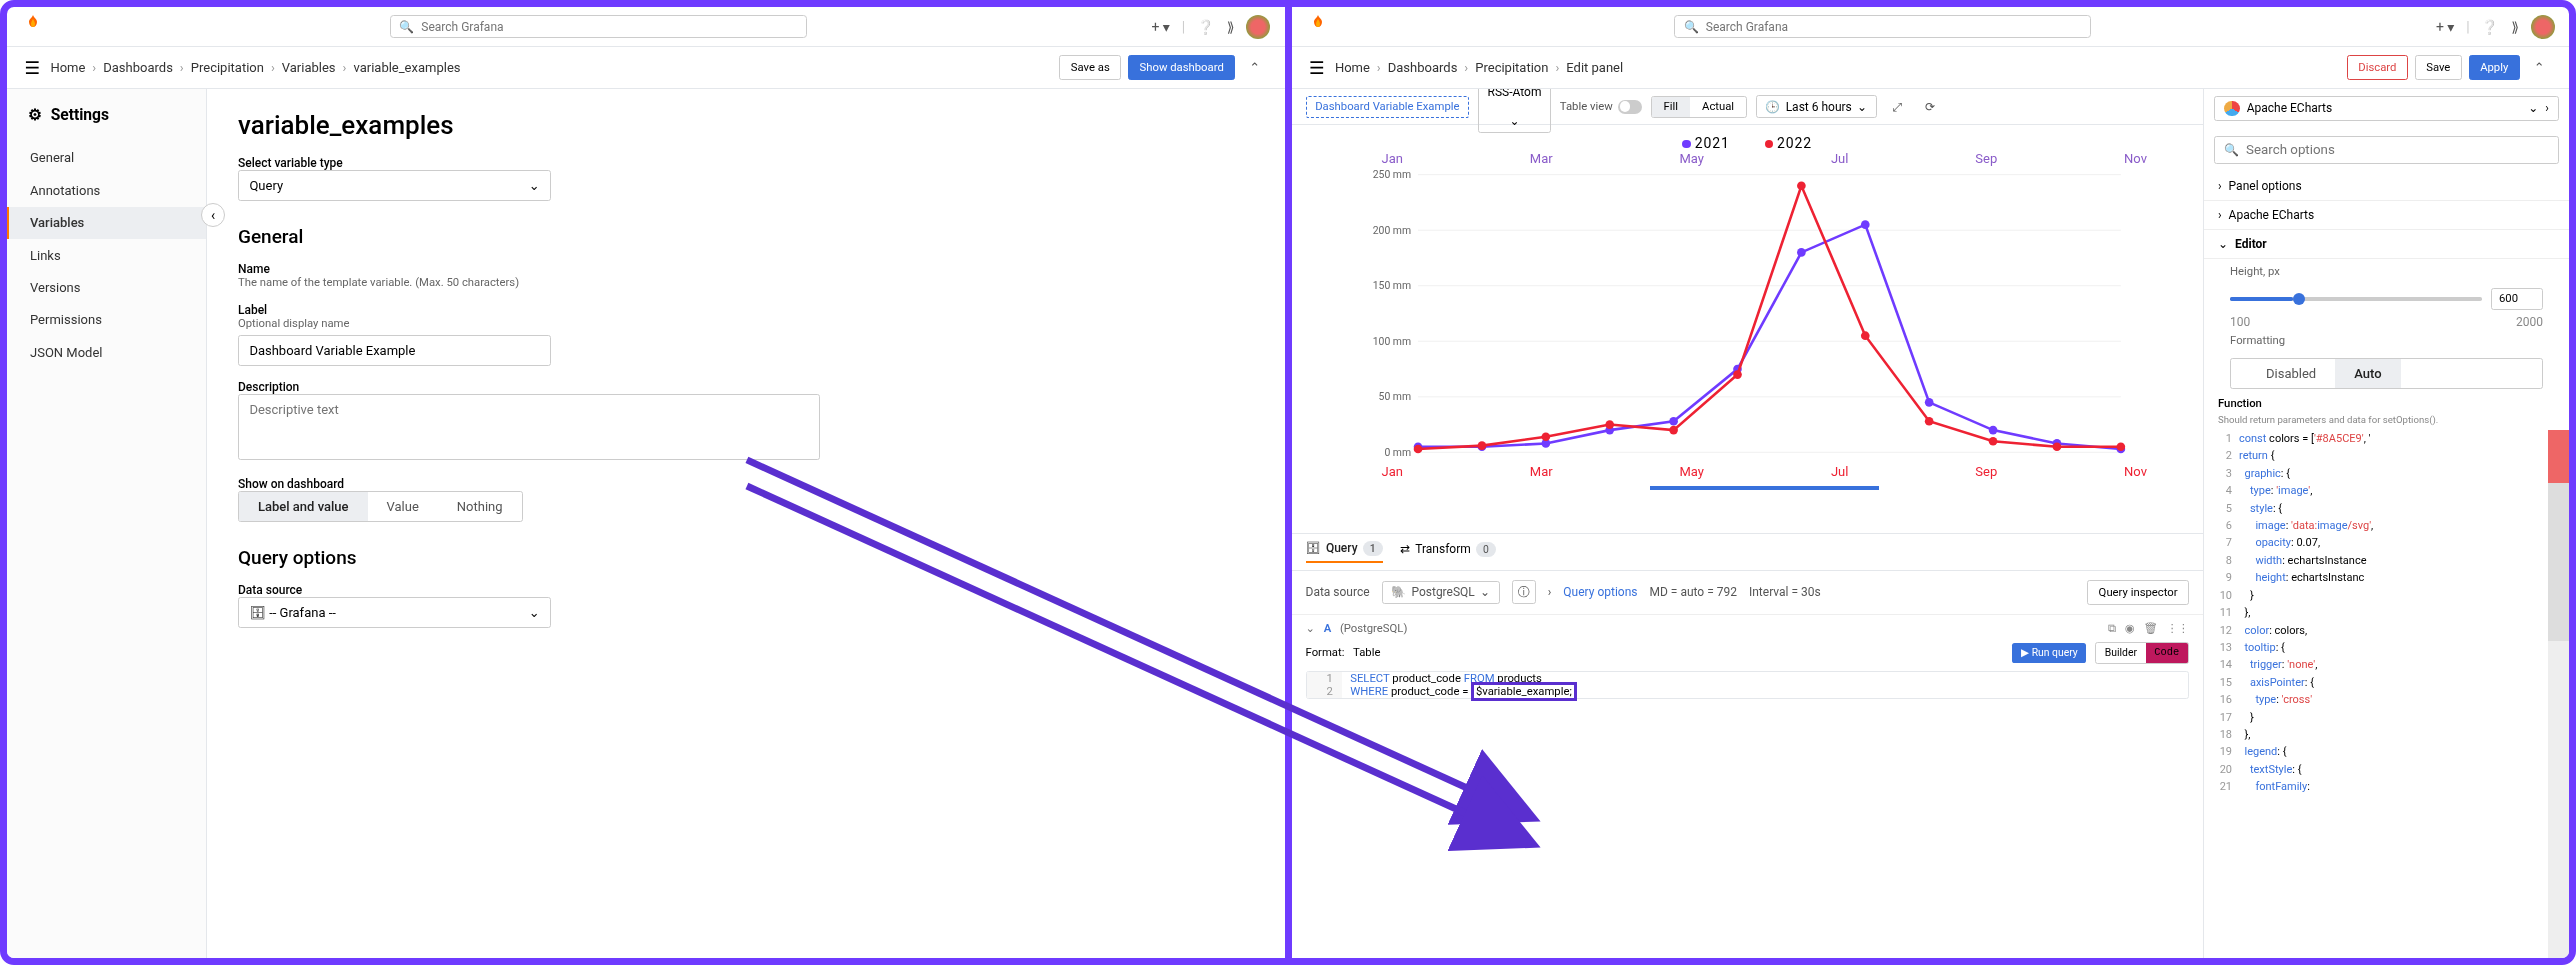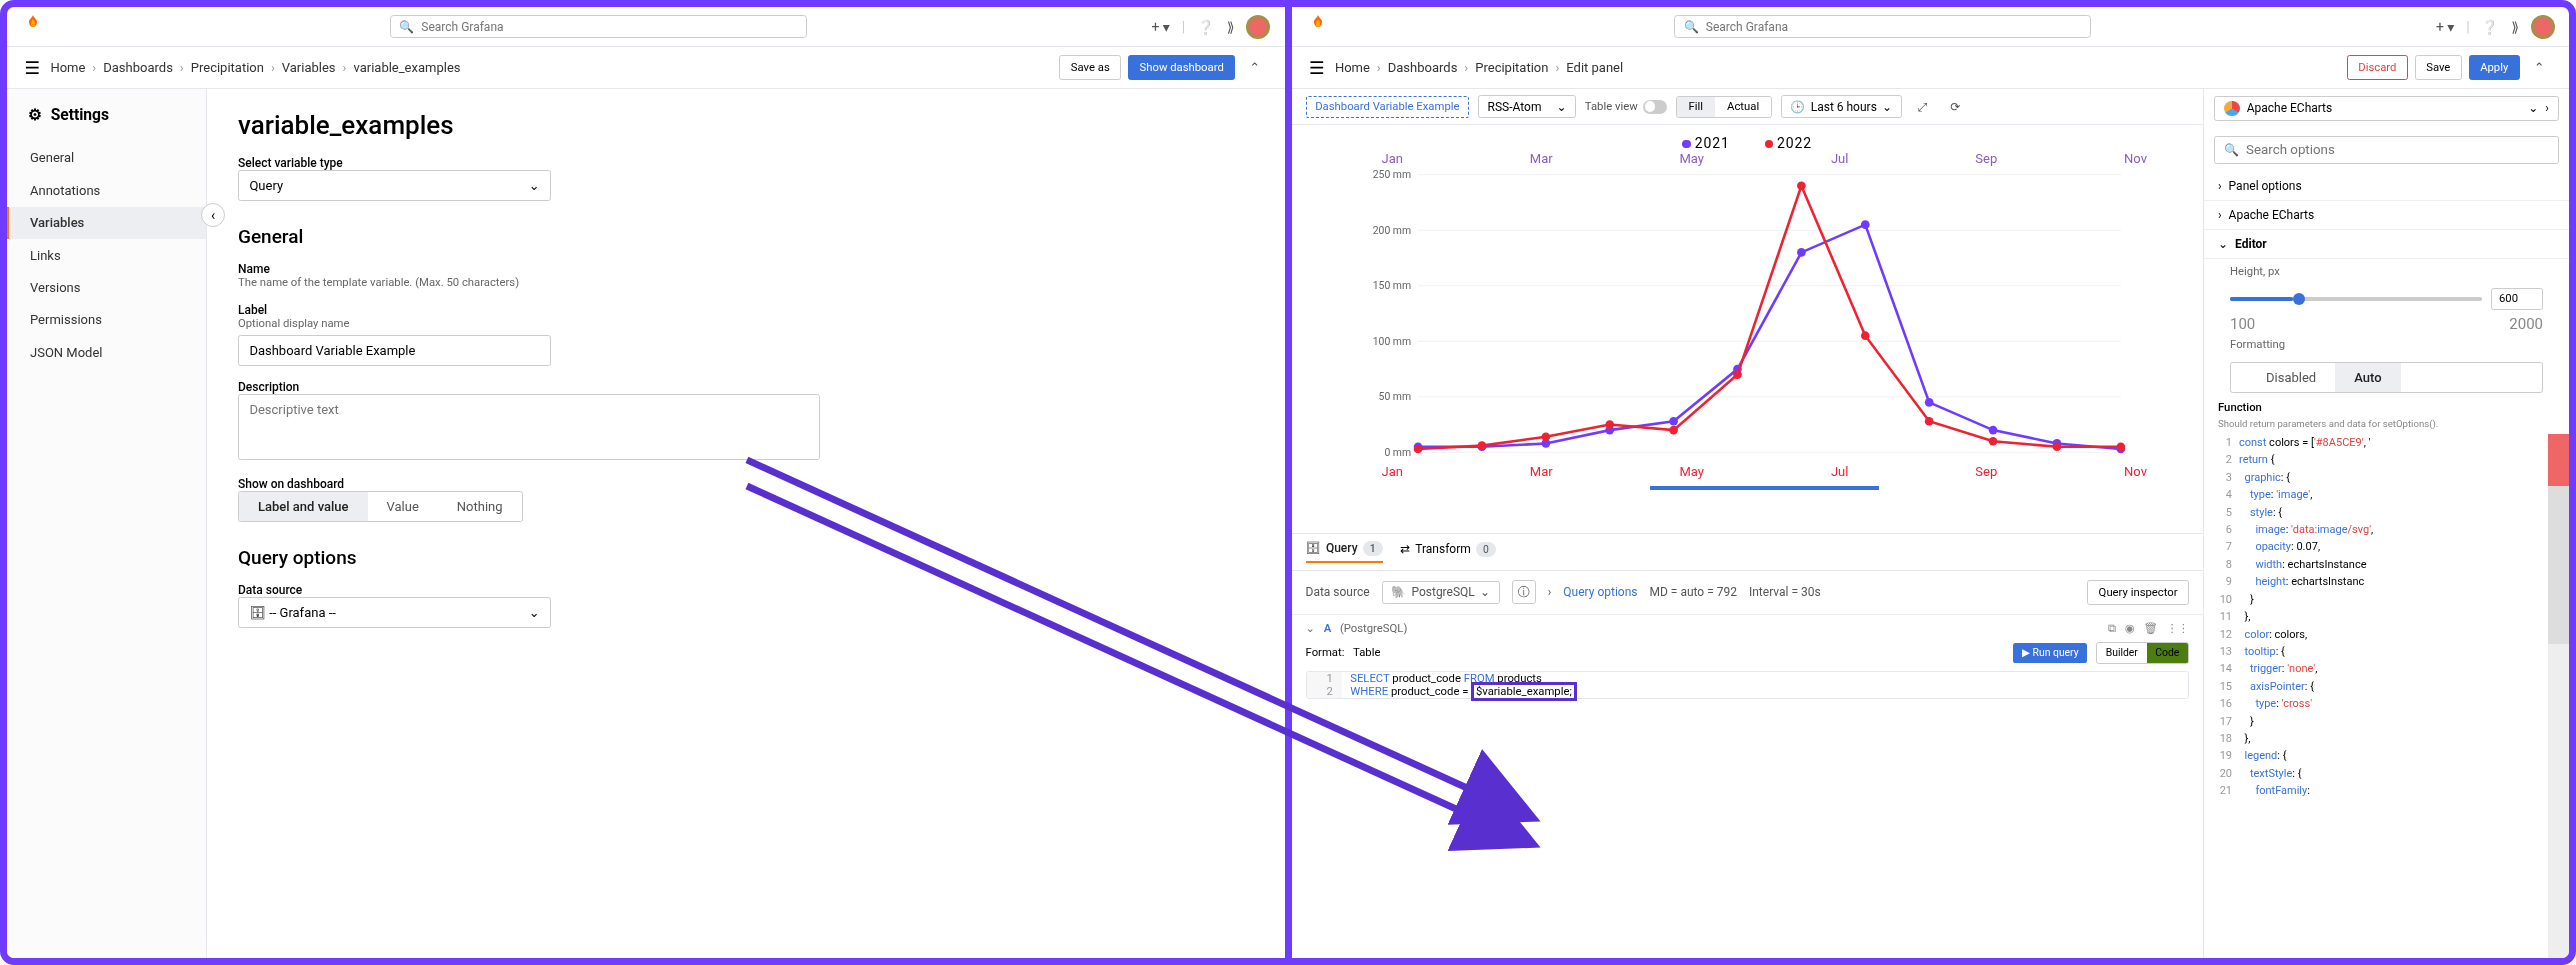--- a/index.html
+++ b/index.html
@@ -46,21 +46,21 @@
 .input.highlight { border: 3.5px solid #5a2fcf; }
 .textarea { width: 582px; height: 66px; resize: none; color: #999; }
 .section-h { font-size: 19px; font-weight: 500; margin-top: 24px; margin-bottom: 7px; }
 .toggle-group { display: inline-flex; border: 0.9px solid #ccc; border-radius: 2.6px; overflow: hidden; }
 .toggle-group .opt { padding: 7px 19px; font-size: 13px; cursor: pointer; color: #555; }
 .toggle-group .opt.active { background: #eceef1; color: #222; font-weight: 500; }
 
 
 .toolbar2 { display: flex; align-items: center; height: 36px; padding: 0 14px; gap: 8.7px; font-size: 12px; border-bottom: 0.9px solid #e4e7eb; }
 .var-pill { color: #3871dc; border: 0.9px dashed #3871dc; padding: 3.5px 8.7px; border-radius: 2.6px; font-size: 11.3px; }
-.mini-select { border: 0.9px solid #ccc; border-radius: 2.6px; padding: 3.5px 8.7px; display: flex; align-items: center; gap: 15px; cursor: pointer; }
+.mini-select { border: 0.9px solid #ccc; border-radius: 2.6px; padding: 3.5px 8.7px; display: flex; align-items: center; gap: 15px; cursor: pointer; flex-direction: column; }
 .switch { display: flex; align-items: center; gap: 5.2px; font-size: 11.3px; color: #555; }
 .switch-track { width: 24px; height: 14px; background: #ccc; border-radius: 7px; position: relative; }
 .switch-track::after { content: ''; width: 10.4px; height: 10.4px; background: #fff; border-radius: 50%; position: absolute; top: 1.7px; left: 1.7px; }
 .seg { display: inline-flex; border: 0.9px solid #ccc; border-radius: 2.6px; overflow: hidden; }
 .seg .opt { padding: 3.5px 12px; cursor: pointer; font-size: 11.3px; }
 .seg .opt.active { background: #eceef1; }
 .time-picker { border: 0.9px solid #ccc; border-radius: 2.6px; padding: 3.5px 8.7px; display: flex; align-items: center; gap: 5.2px; cursor: pointer; }
 .icon-btn { width: 24px; height: 24px; display: flex; align-items: center; justify-content: center; cursor: pointer; color: #555; }
 
 
@@ -89,40 +89,40 @@
 .btn-inspect { margin-left: auto; }
 
 .query-block { padding: 7px 14px; }
 .query-head { display: flex; align-items: center; gap: 8.7px; font-size: 11.3px; color: #666; }
 .query-head .qletter { color: #3871dc; font-weight: 600; }
 .query-head .mini-icons { margin-left: auto; display: flex; gap: 8.7px; color: #888; }
 .query-format { display: flex; align-items: center; gap: 8.7px; margin-top: 7px; font-size: 11.3px; }
 .run-btn { background: #3871dc; color: #fff; border: none; padding: 3.5px 8.7px; border-radius: 2.6px; font-size: 10.4px; cursor: pointer; margin-left: auto; }
 .builder-code { display: flex; border: 0.9px solid #ccc; border-radius: 2.6px; overflow: hidden; font-size: 10.4px; }
 .builder-code span { padding: 3.5px 8.7px; cursor: pointer; }
-.builder-code span.active { background: #4d7c0f; }
+.builder-code span.active { background: #be185d; font-family: Liberation Mono, monospace; }
 
 .code-editor { margin-top: 7px; border: 0.9px solid #e4e7eb; border-radius: 2.6px; font-family: Menlo, monospace; font-size: 11.3px; }
 .code-line { display: flex; }
 .code-gutter { width: 35px; text-align: right; padding-right: 8.7px; color: #999; background: #f7f7f7; }
 .code-text { padding-left: 8.7px; white-space: pre; }
 .code-text .kw { color: #3871dc; }
 .code-text .hl { border: 3.5px solid #5a2fcf; padding: 0 1.7px; }
 
 
 .opt-search { margin: 8.7px 10.4px; border: 0.9px solid #ccc; border-radius: 2.6px; padding: 5.2px 8.7px; display: flex; align-items: center; gap: 7px; font-size: 12px; color: #888; }
 .opt-search input { border: none; outline: none; flex: 1; }
 .opt-group { padding: 7px 14px; font-size: 12px; border-bottom: 0.9px solid #eee; cursor: pointer; display: flex; align-items: center; gap: 7px; }
 .opt-sub { padding: 5.2px 26px; font-size: 11.3px; color: #666; }
 .slider-row { padding: 5.2px 26px; display: flex; align-items: center; gap: 8.7px; }
 .slider { flex: 1; height: 3.5px; background: #ccc; border-radius: 1.7px; position: relative; }
 .slider::before { content: ''; position: absolute; left: 0; width: 25%; height: 100%; background: #3871dc; border-radius: 1.7px; }
 .slider::after { content: ''; position: absolute; left: 25%; top: -4.3px; width: 12px; height: 12px; background: #3871dc; border-radius: 50%; }
 .slider-val { width: 52px; border: 0.9px solid #ccc; border-radius: 2.6px; padding: 3.5px 7px; font-size: 11.3px; }
-.slider-minmax { display: flex; justify-content: space-between; padding: 0 26px; font-size: 15px; color: #888; }
+.slider-minmax { display: flex; justify-content: space-between; padding: 0 26px; font-size: 12px; color: #888; }
 .fmt-toggle { margin: 5.2px 26px; padding-left: 16px; }
 .func-label { padding: 3.5px 14px; font-size: 11.3px; font-weight: 500; }
 .func-help { padding: 0 14px 5.2px; font-size: 9.6px; color: #888; }
 
 .monaco { flex: 1; font-family: Menlo, monospace; font-size: 11px; display: flex; overflow: hidden; }
 .monaco-gutter { width: 35px; background: #fff; color: #999; text-align: right; padding-right: 7px; line-height: 17.4px; }
 .monaco-code { flex: 1; line-height: 17.4px; white-space: pre; overflow: hidden; }
 .monaco-code .kw { color: #3871dc; }
 .monaco-code .str { color: #d44; }
 .minimap { width: 21px; background: linear-gradient(#e66 0 10%, #ddd 10% 40%, #eee 40% 100%); }

